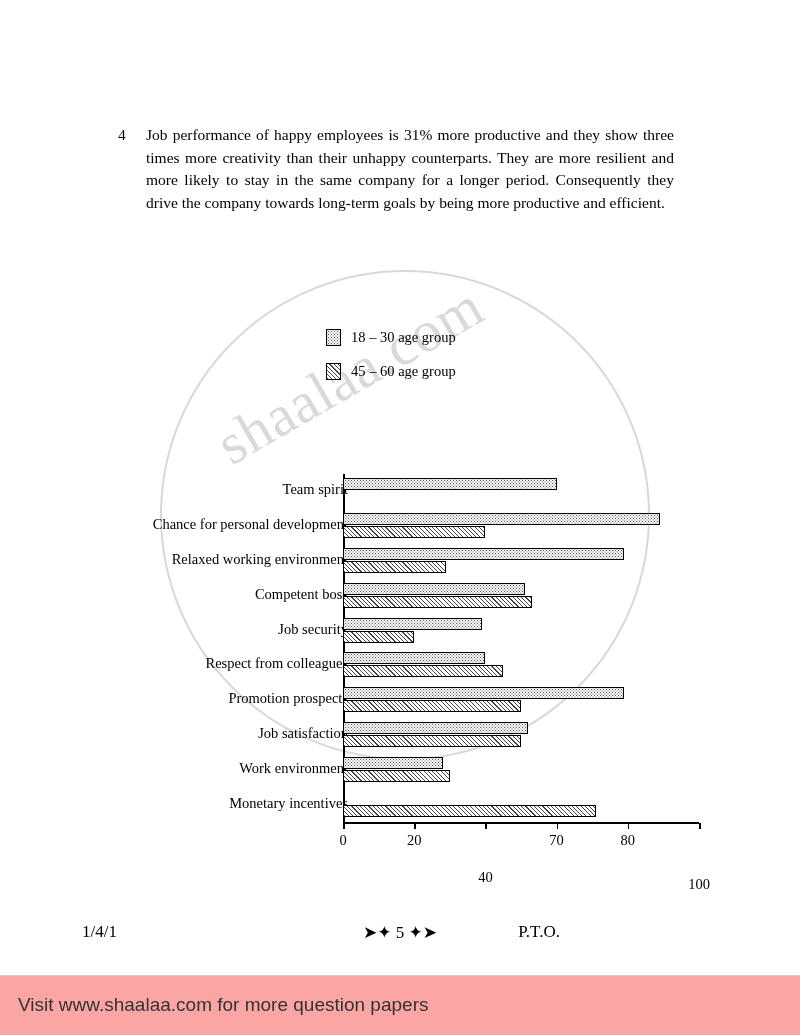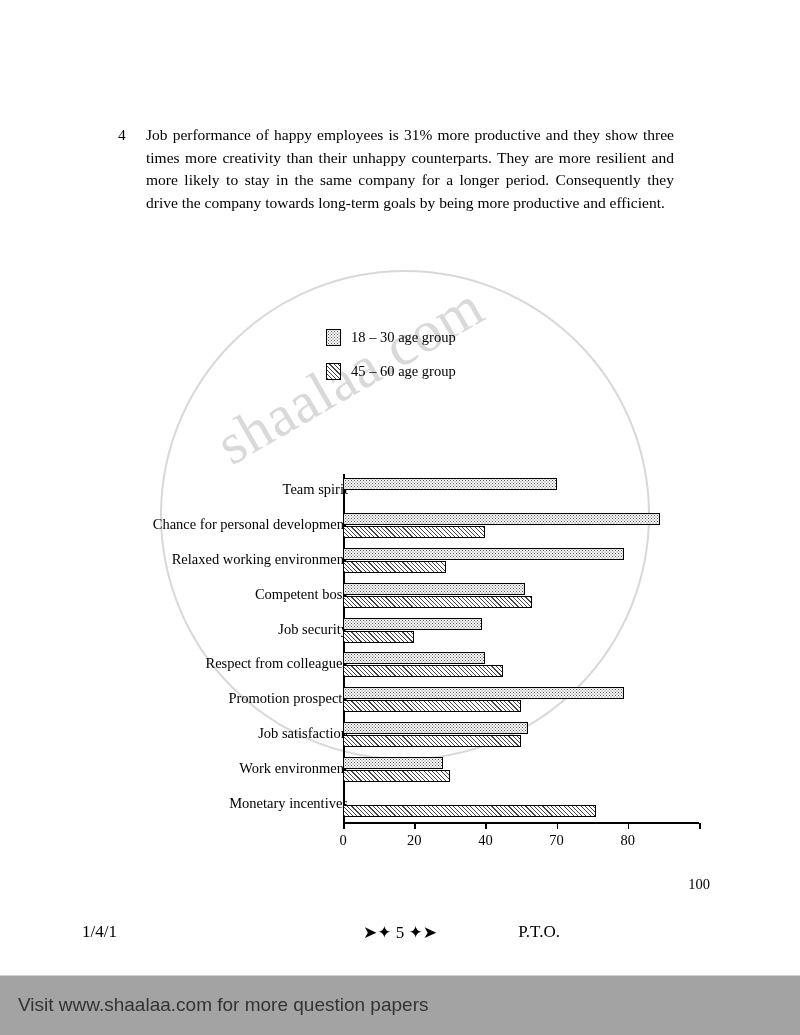--- a/index.html
+++ b/index.html
@@ -237,21 +237,21 @@
     font-size: 17px;
   }
 
   
   .banner {
     position: absolute;
     left: 0;
     top: 975px;
     width: 800px;
     height: 60px;
-    background: #a3a3a3;
+    background: #fca5a5;
     border-top: 1px solid #cfcfcf;
   }
   .banner-text {
     position: absolute;
     left: 18px;
     top: 18px;
     font-family: "Liberation Sans", sans-serif;
     font-size: 19px;
     color: #333333;
   }
@@ -285,21 +285,21 @@
 
   <div class="chart">
     <div class="plot" id="plot">
       <div class="axis-y"></div>
       <div class="axis-x"></div>
     <div class="tick" style="left: 0px;"></div>
         <div class="tick-label" style="left: 0px;">0</div>
         <div class="tick" style="left: 71.2px;"></div>
         <div class="tick-label" style="left: 71.2px;">20</div>
         <div class="tick" style="left: 142.4px;"></div>
-        <div class="tick-label" style="left: 142.4px;">40</div>
+        <div class="tick-label" style="left: 142.4px; margin-top: 37px;">40</div>
         <div class="tick" style="left: 213.6px;"></div>
         <div class="tick-label" style="left: 213.6px;">70</div>
         <div class="tick" style="left: 284.8px;"></div>
         <div class="tick-label" style="left: 284.8px;">80</div>
         <div class="tick" style="left: 356px;"></div>
         <div class="tick-label" style="left: 356px; margin-top: 44px;">100</div>
         <div class="cat-group" style="top: 0px; height: 34.8px; width: 356px;">
           <div class="cat-label" style="top: 7.4px;">Team spirit</div>
           <div class="bar bar-young" style="left: 0px; top: 4.4px; width: 213.6px;"></div>
         </div>

